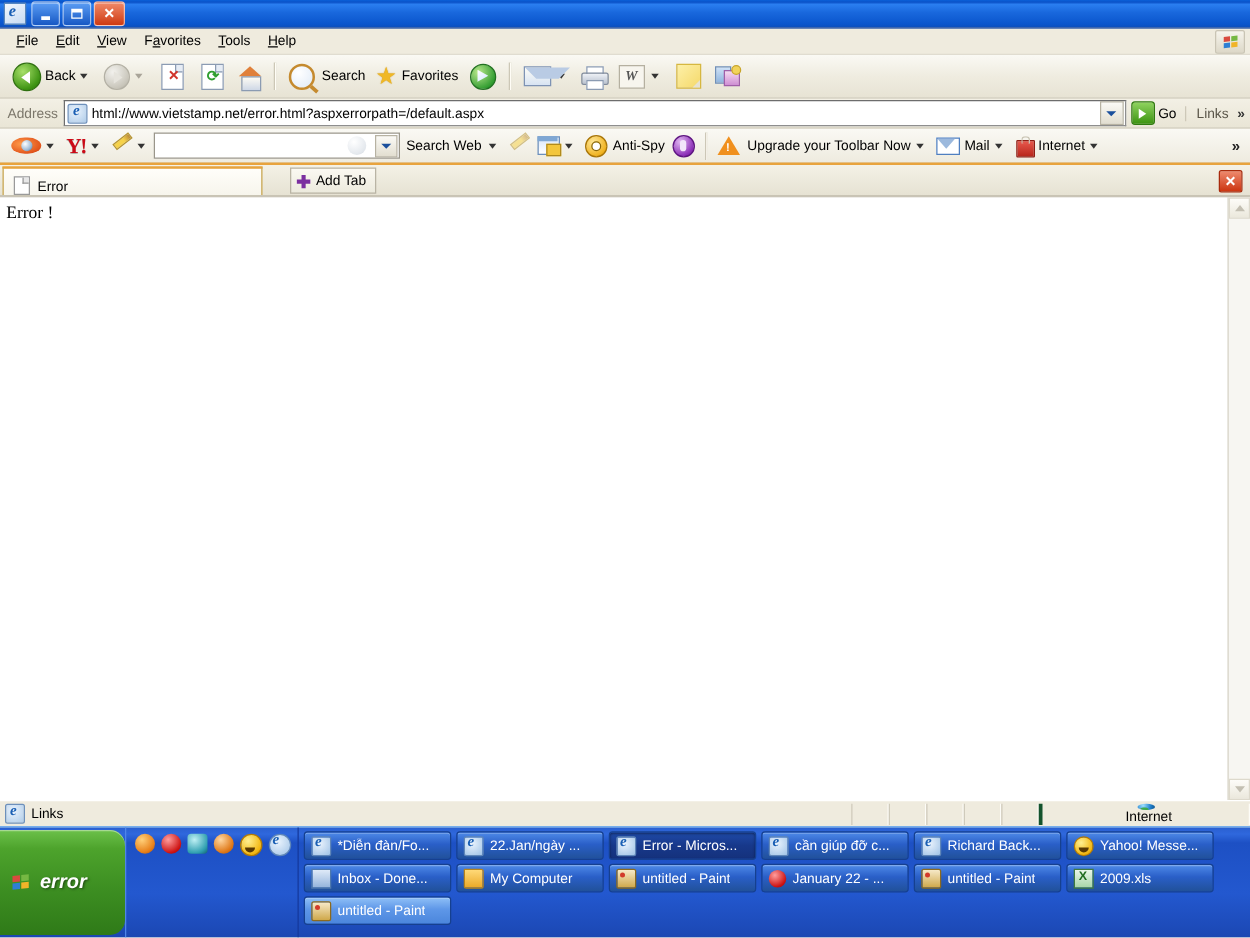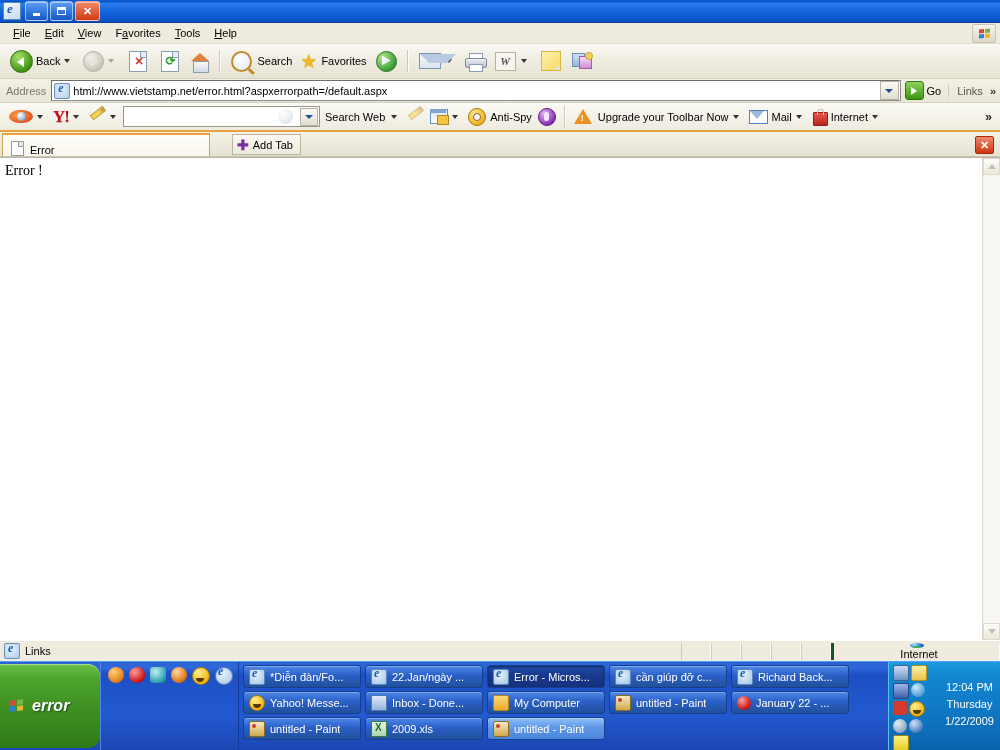--- a/index.html
+++ b/index.html
@@ -601,33 +601,15 @@
       <div class="tbtn">
         <div class="tico xls-sm"></div>
         <span class="tlbl">2009.xls</span>
       </div>
       <div class="tbtn hot">
         <div class="tico paint-sm"></div>
         <span class="tlbl">untitled - Paint</span>
       </div>
     </div>
 
-    <div class="tray">
-      <div class="tray-icons">
-        <div class="ti" style="background:linear-gradient(180deg,#cfe0f2,#6f92c4);border:1px solid #45618c;"></div>
-        <div class="ti" style="background:linear-gradient(180deg,#fff0a8,#e8c24a);border:1px solid #b79418;"></div>
-        <div class="ti" style="background:linear-gradient(180deg,#9fb8e8,#3f5fa8);border:1px solid #2c4480;"></div>
-        <div class="ti" style="background:radial-gradient(circle at 35% 30%,#cfe8fa,#4f9fd8 70%,#2a6fa8);border-radius:50%;"></div>
-        <div class="ti" style="background:#d23b2b;border-radius:2px;"></div>
-        <div class="ti smiley"></div>
-        <div class="ti" style="background:radial-gradient(circle at 35% 30%,#e2eef7,#8fa8bf 70%,#5b728e);border-radius:50%;"></div>
-        <div class="ti" style="background:radial-gradient(circle at 35% 30%,#cfe0f5,#4f7fc0 70%,#2a5288);border-radius:50%;"></div>
-        <div class="ti" style="background:linear-gradient(180deg,#fdf08a,#e8cc24);border:1px solid #9c8a10;"></div>
-      </div>
-      <div class="clock">
-        <div>12:04 PM</div>
-        <div>Thursday</div>
-        <div>1/22/2009</div>
-      </div>
-    </div>
   </div>
 
 </div>
 
 </body></html>

